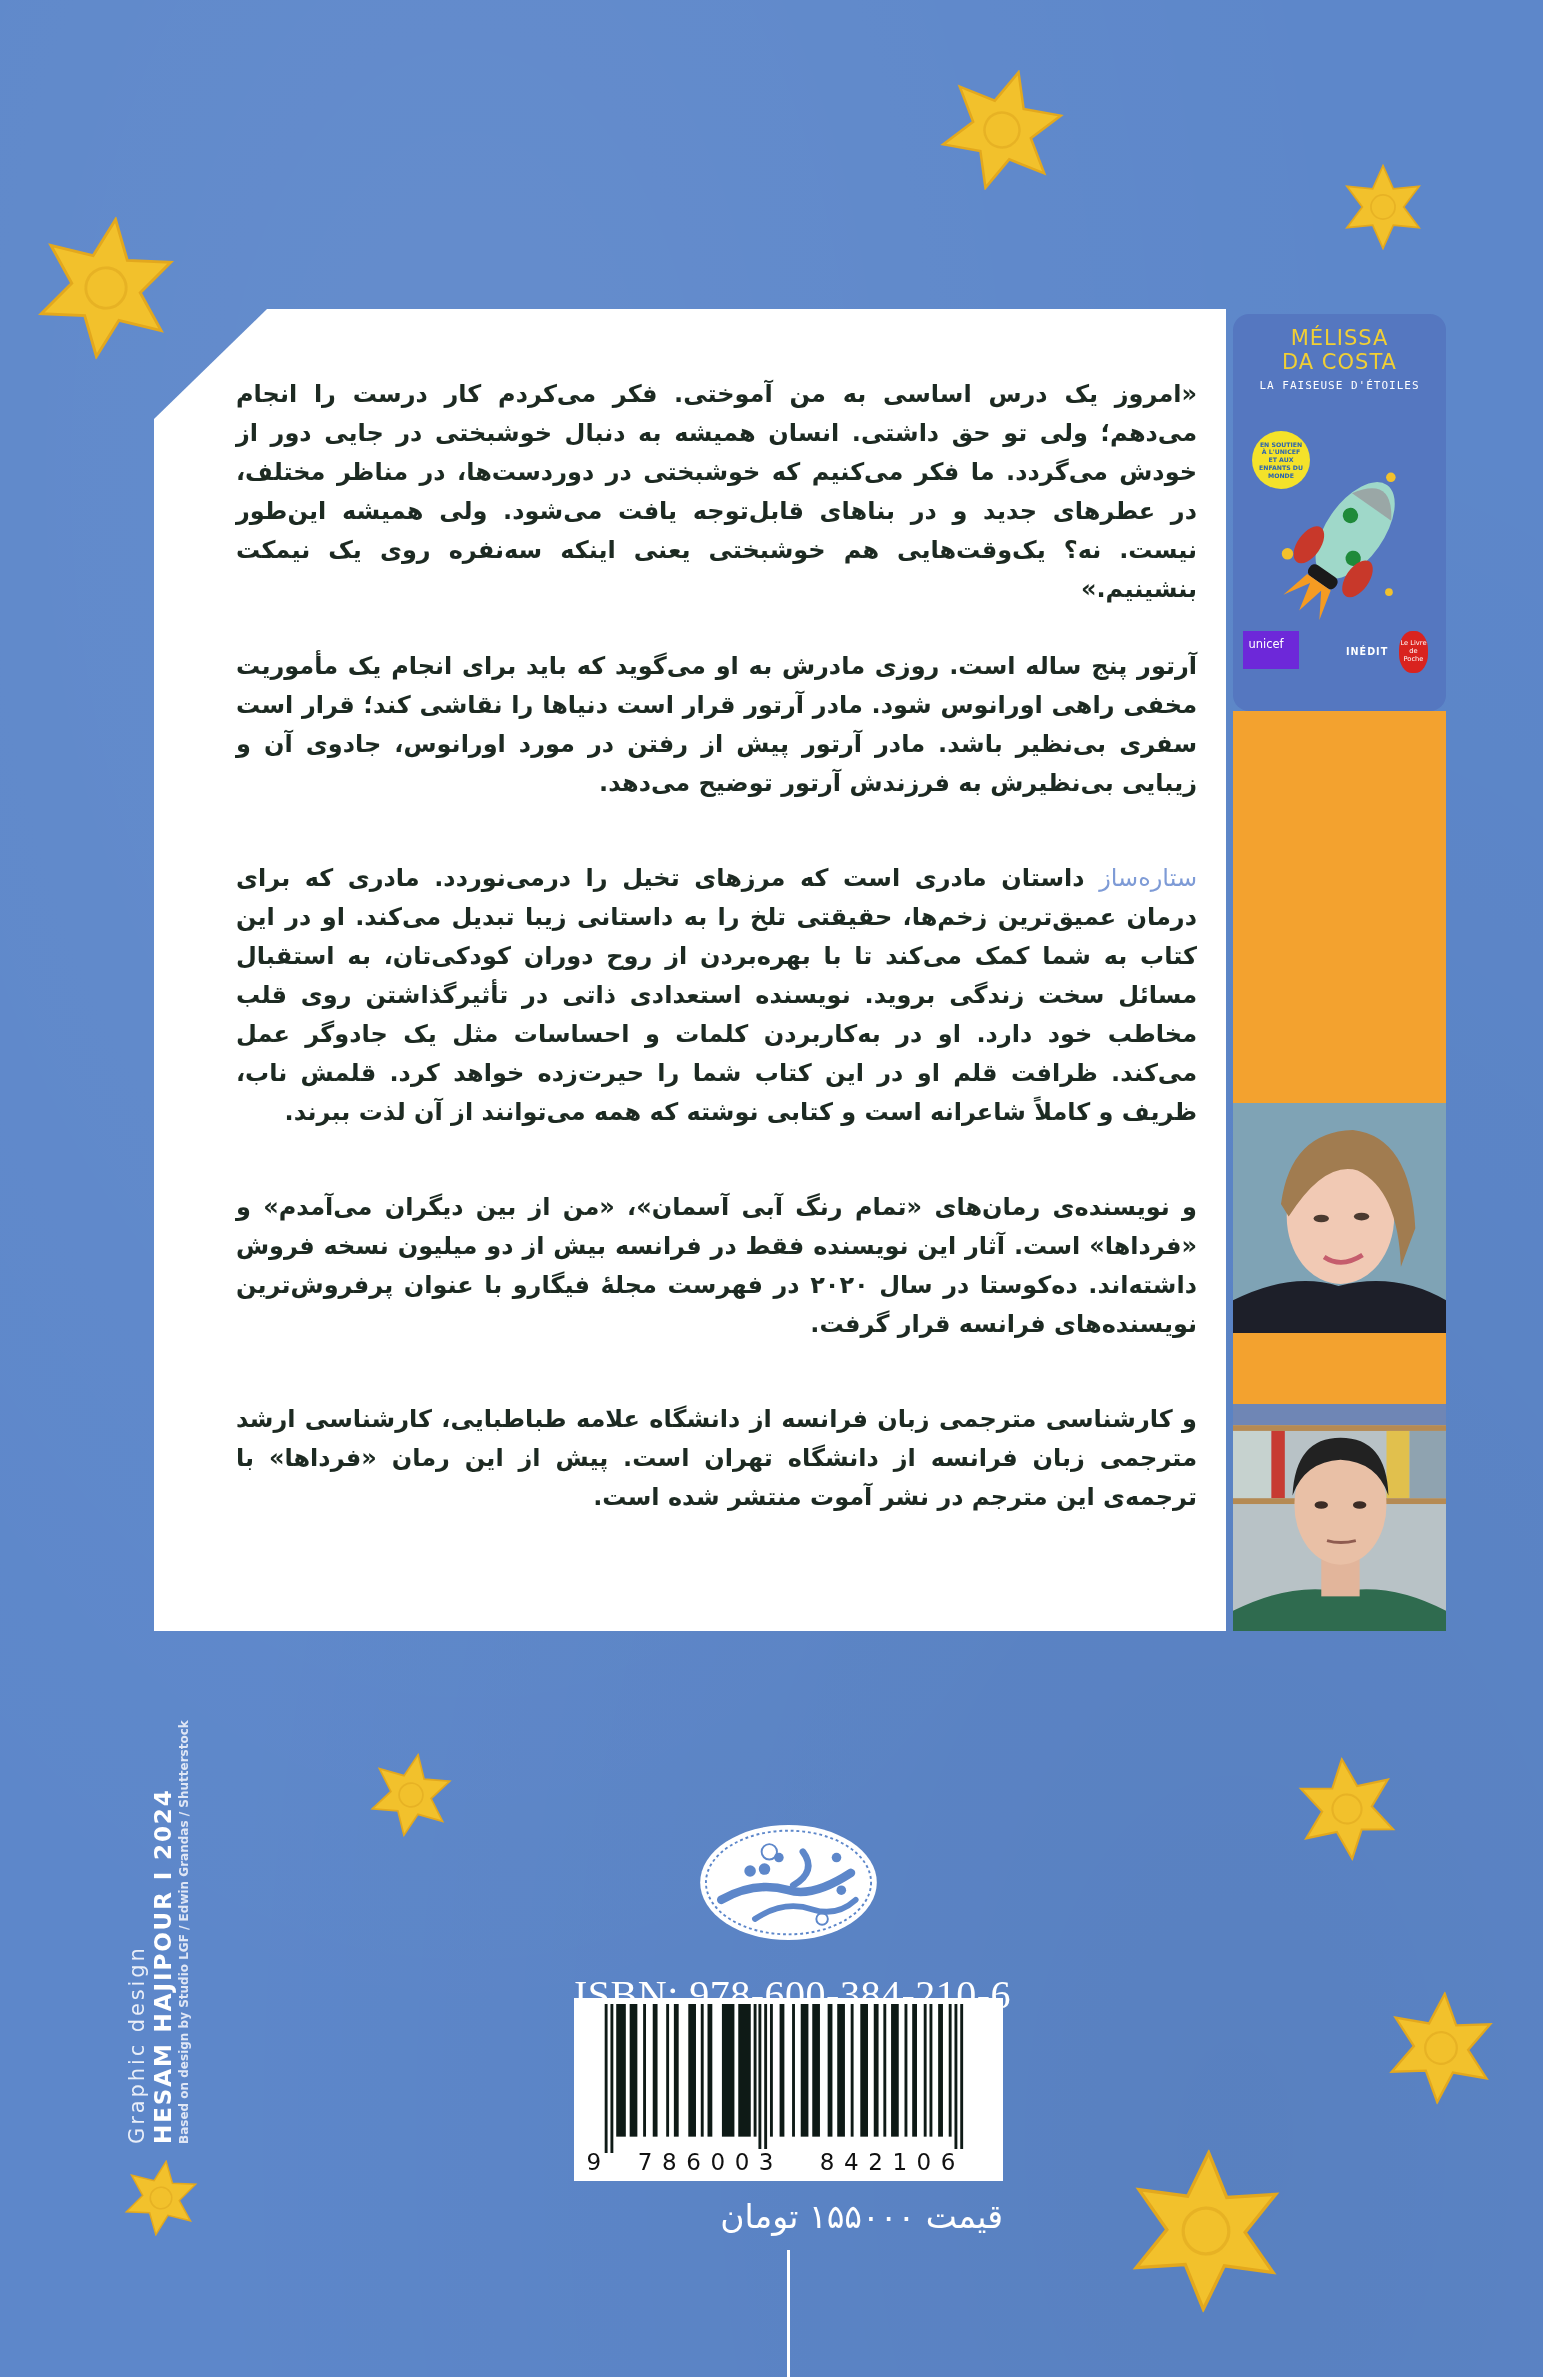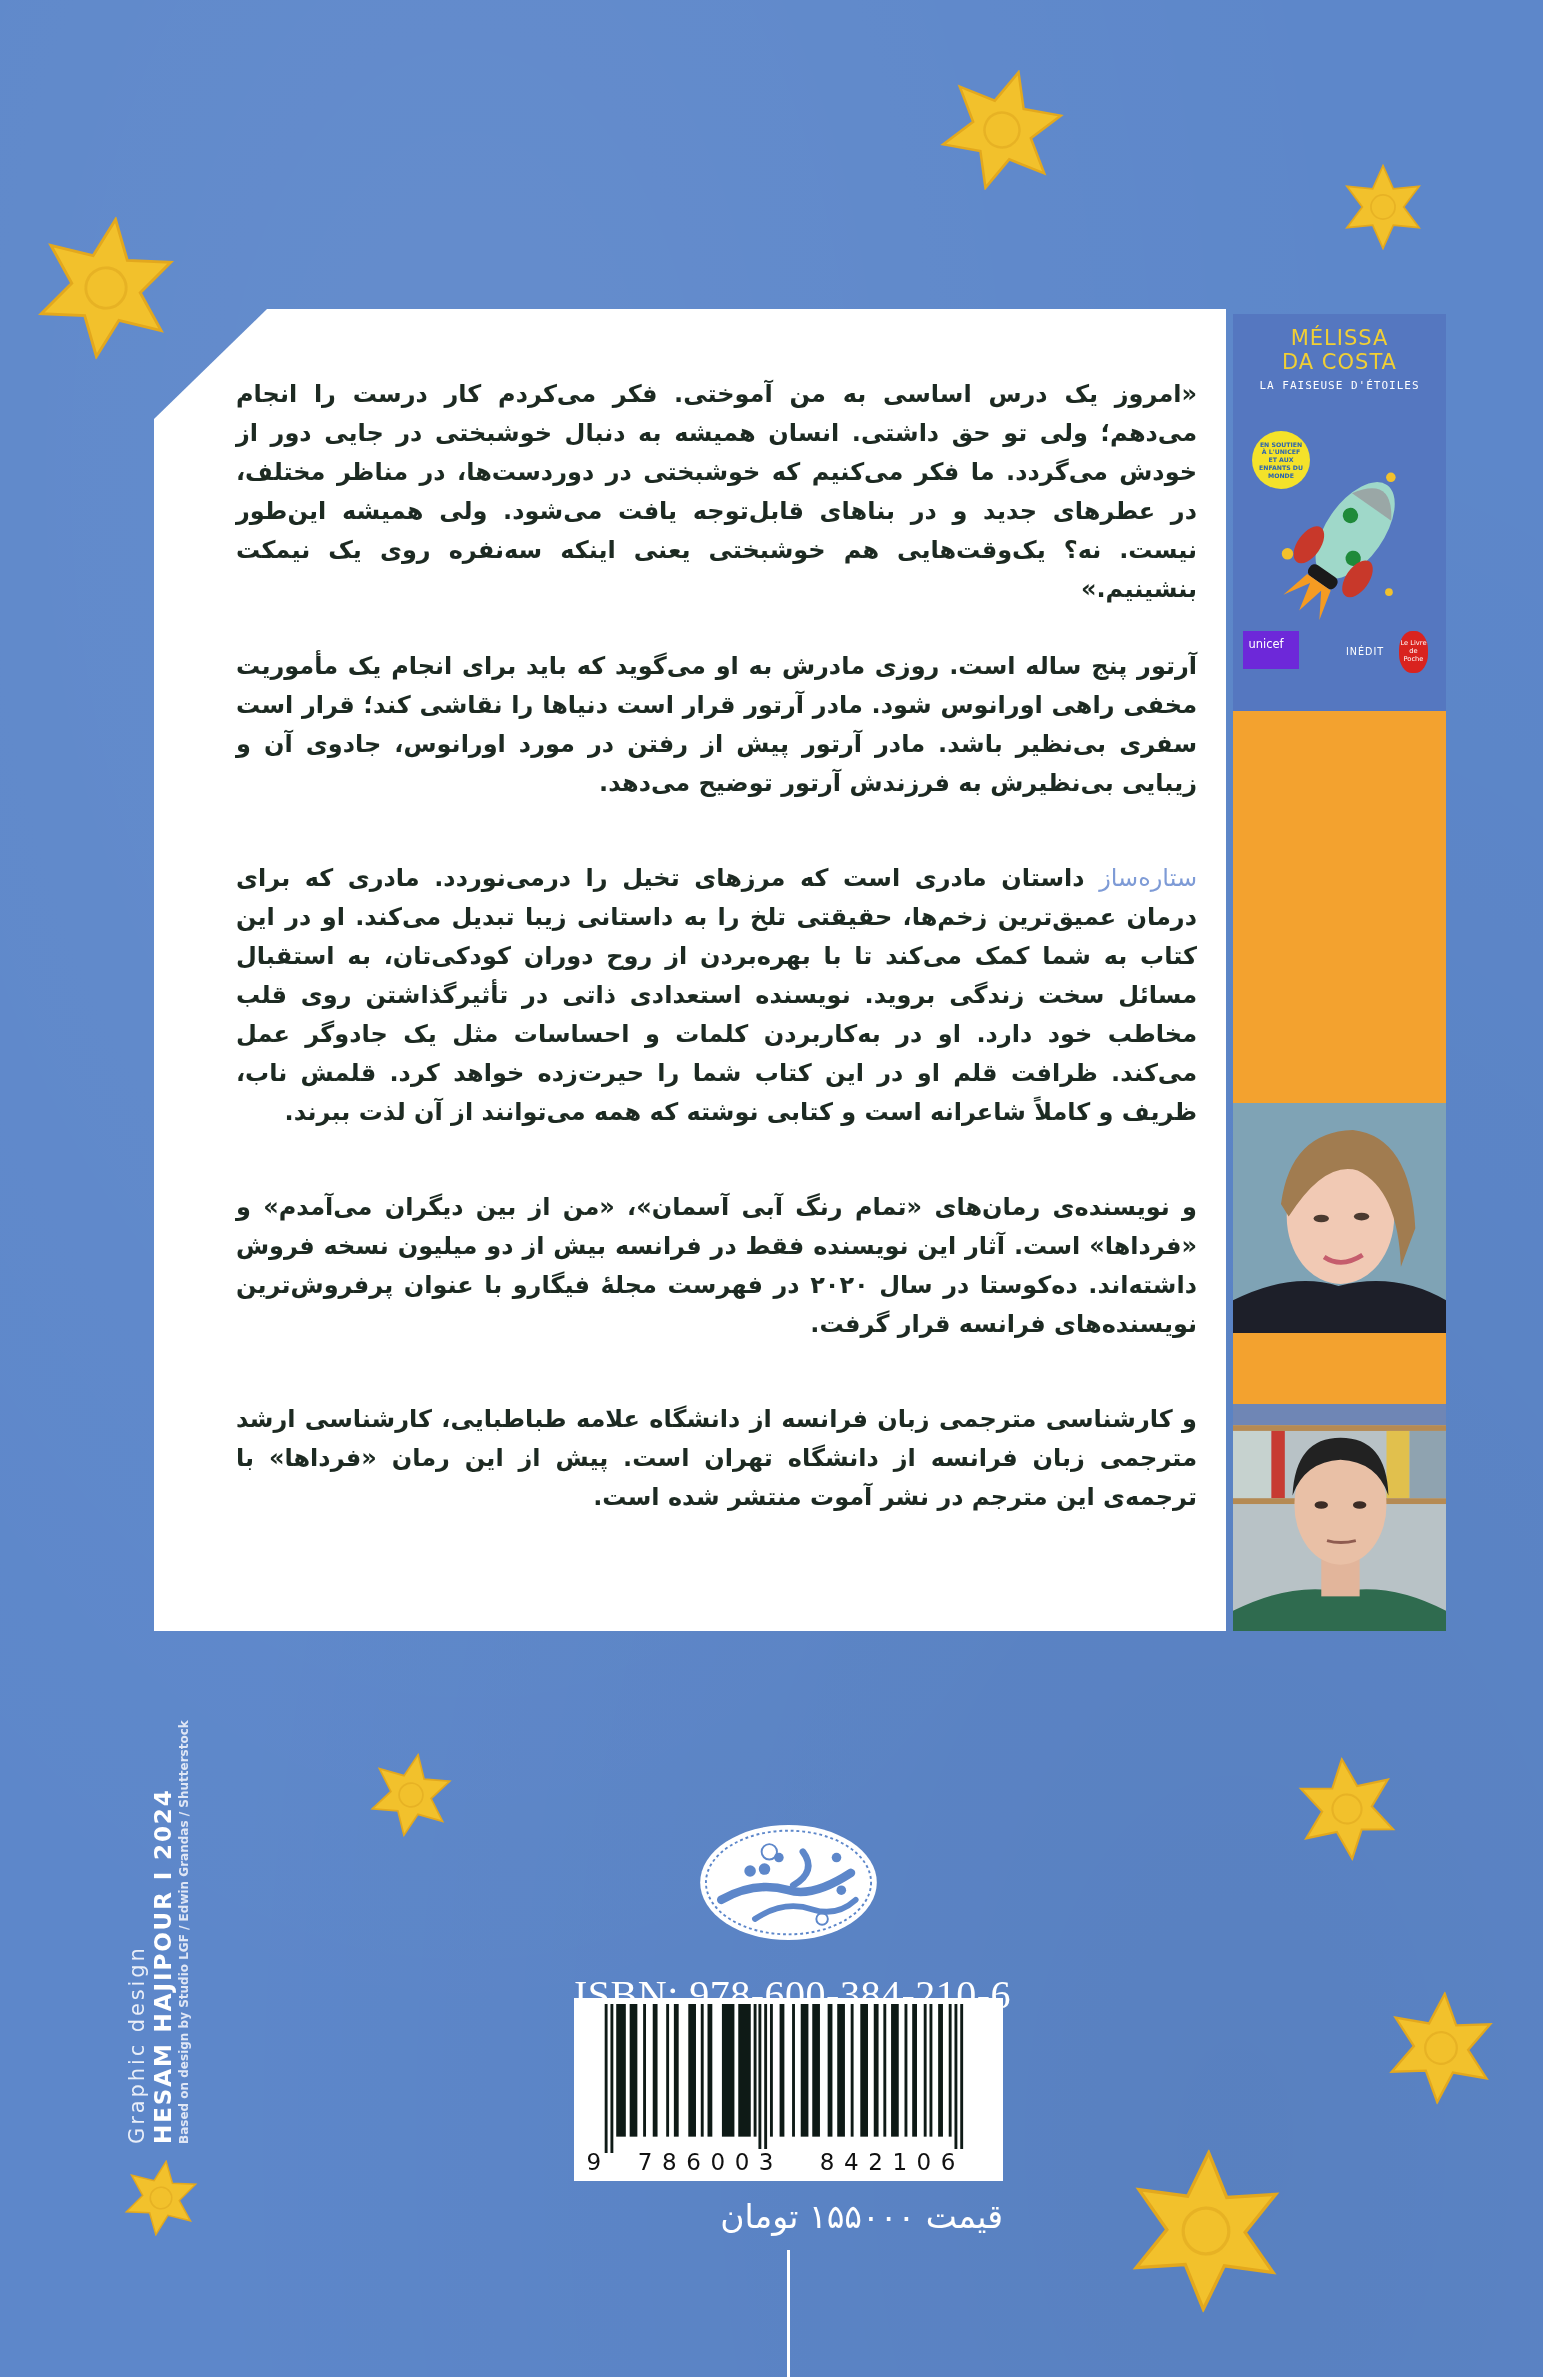--- a/index.html
+++ b/index.html
@@ -52,20 +52,21 @@
   
   .strip {
     position: absolute;
     left: 1233px; top: 314px;
     width: 213px; height: 1317px;
   }
   .cover {
     position: absolute; left: 0; top: 0; width: 213px; height: 397px;
     background: #5577c0;
     overflow: hidden;
+    border-radius: 16px;
   }
   .cover-author {
     position: absolute; left: 0; right: 0; top: 11.5px;
     text-align: center;
     color: #f1cf34;
     font-family: "DejaVu Sans", sans-serif;
     font-size: 21px; line-height: 24px; letter-spacing: 1px;
   }
   .cover-title {
     position: absolute; left: 0; right: 0; top: 65px;
@@ -84,21 +85,21 @@
   }
   .rocket { position: absolute; left: 43px; top: 144px; width: 134px; height: 163px; }
   .cover-unicef {
     position: absolute; left: 9.6px; top: 317px;
     background: #6d28d9; color: #fff;
     font-size: 11.5px; padding: 5.8px 5.8px 9.6px;
     width: 56px; height: 38px;
   }
   .cover-inedit {
     position: absolute; left: 113px; top: 332px;
-    color: #fff; font-size: 9.6px; font-weight: normal; letter-spacing: 1px;
+    color: #fff; font-size: 9.6px; font-weight: bold; letter-spacing: 1px;
   }
   .cover-ldp {
     position: absolute; left: 166px; top: 317px;
     width: 29px; height: 42px; border-radius: 45%;
     background: #d9231f; color: #fff; font-size: 6.7px;
     display: flex; align-items: center; justify-content: center; text-align: center; line-height: 7.7px;
   }
   .orange { position: absolute; left: 0; width: 213px; background: #f3a22f; }
   .photo { position: absolute; left: 0; width: 213px; overflow: hidden; }
   .photo svg { width: 100%; height: 100%; display: block; }

